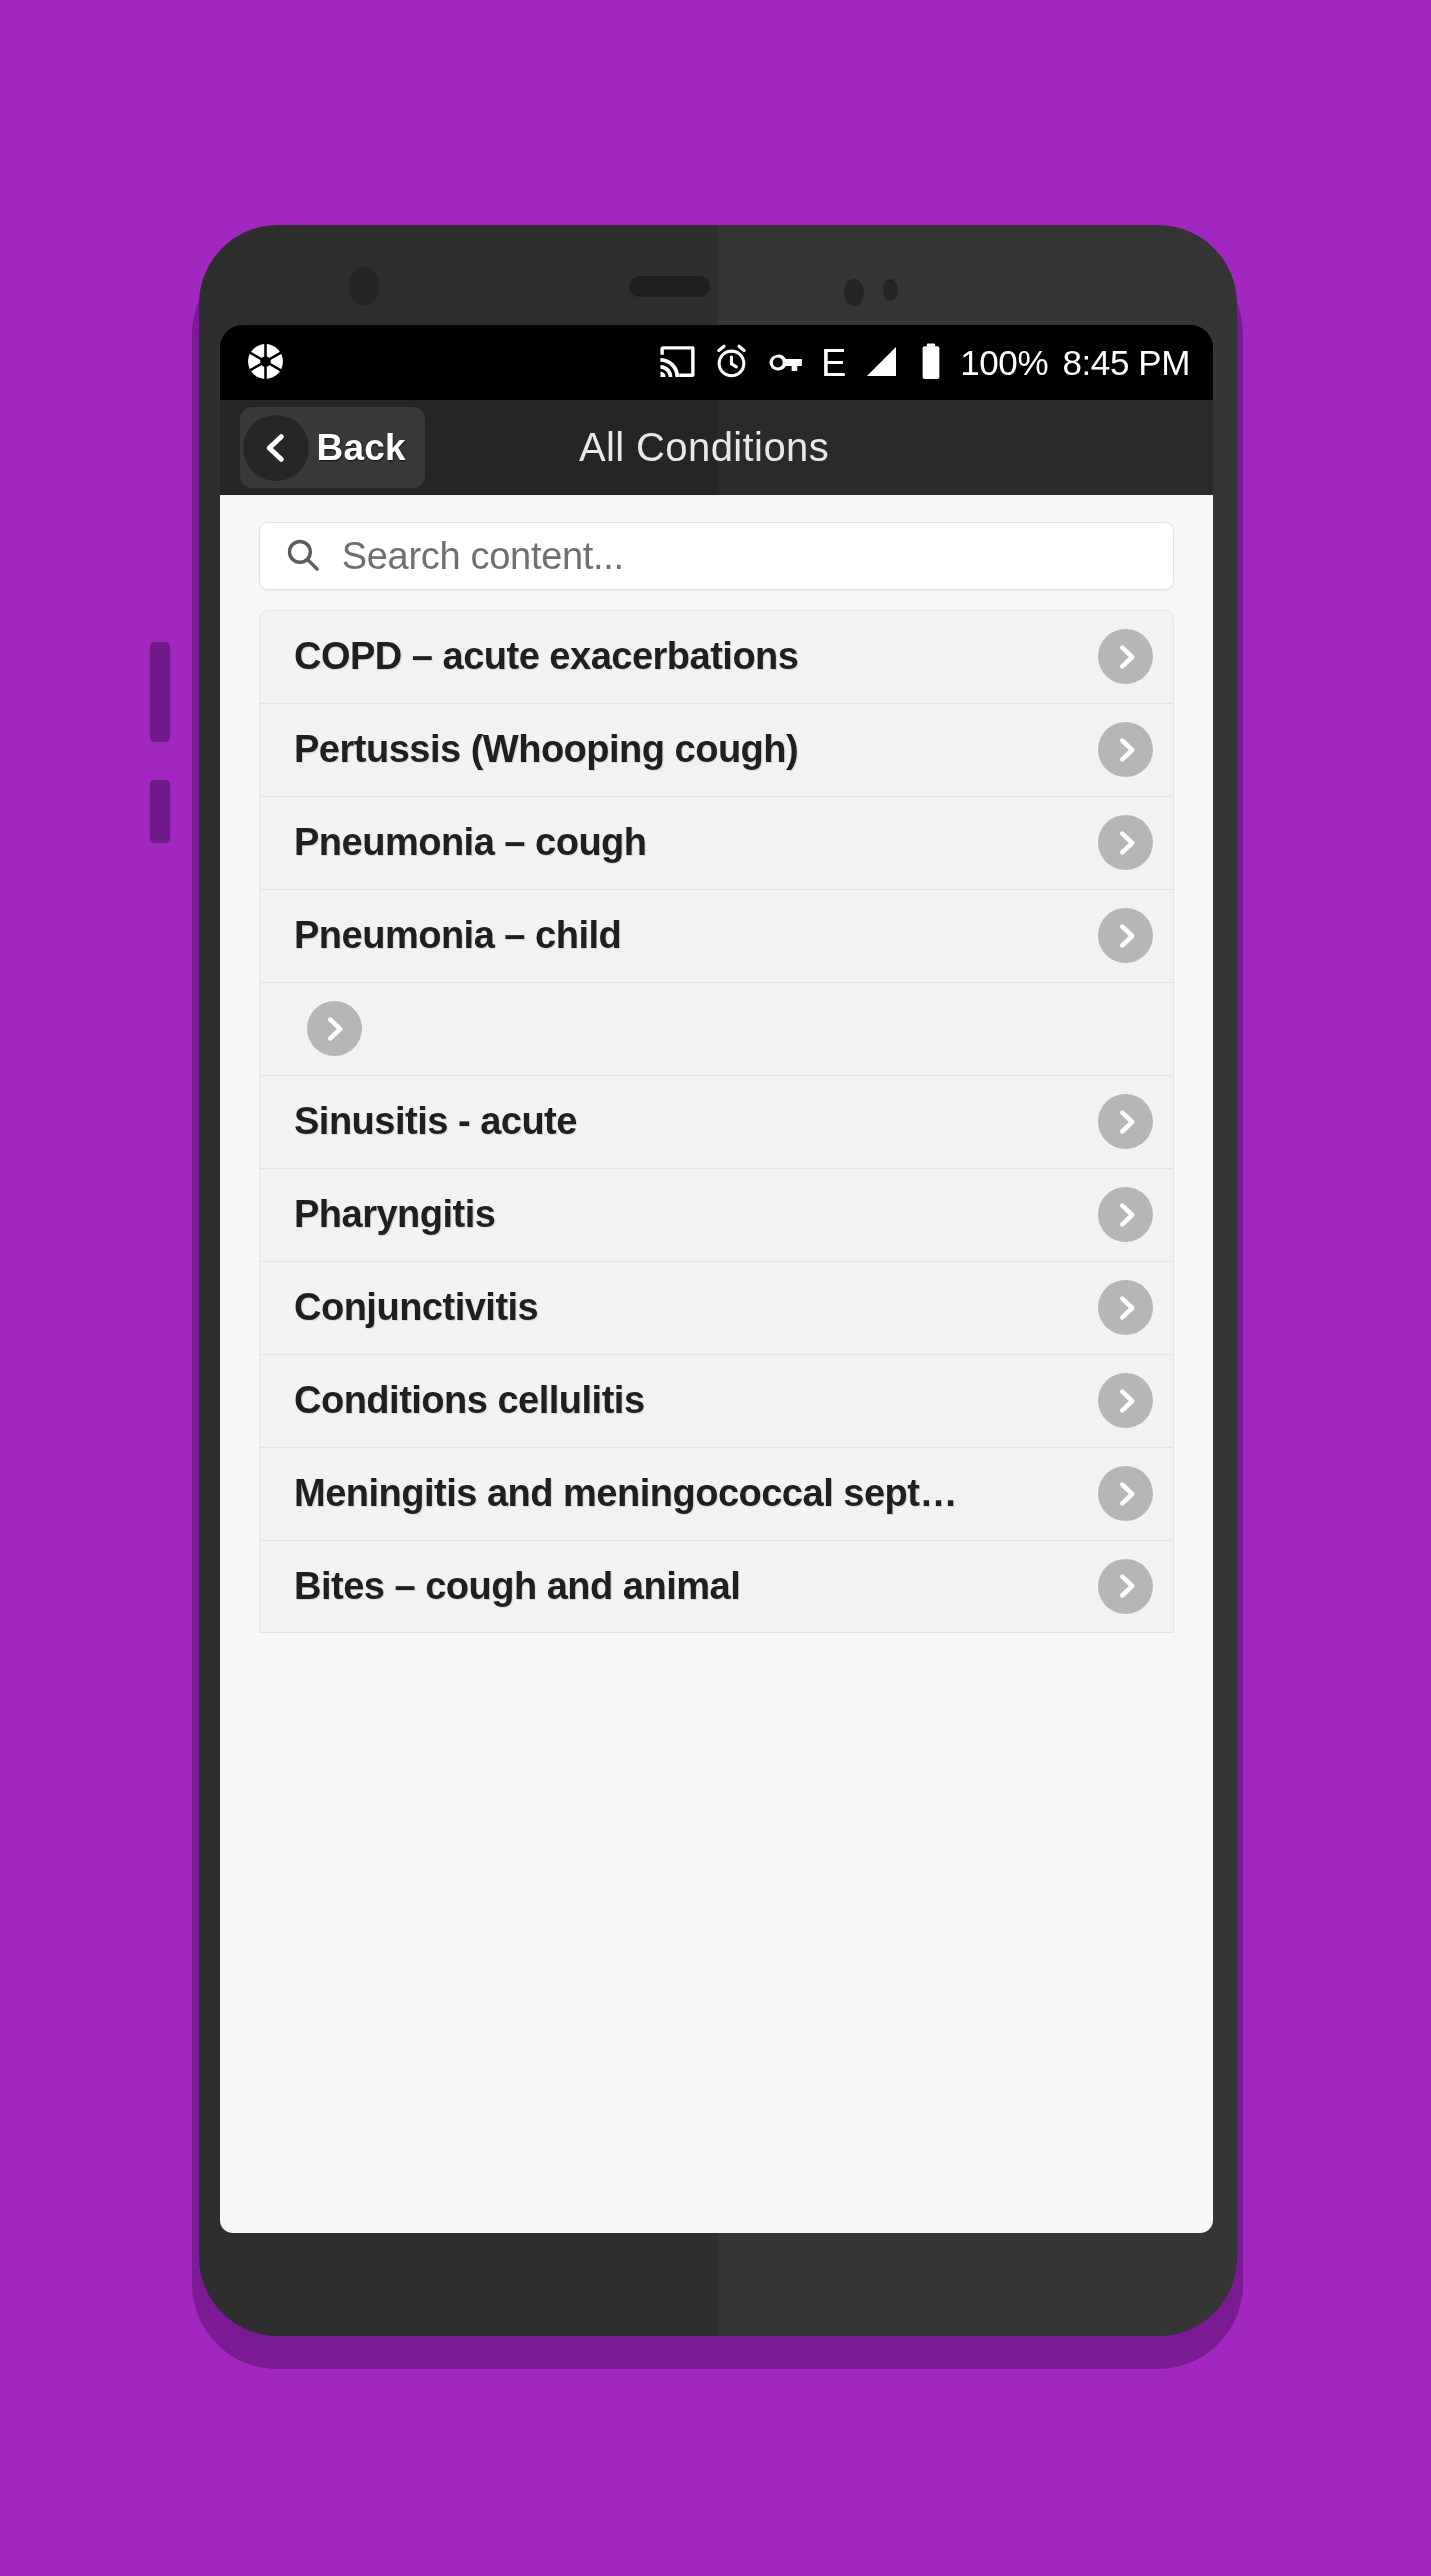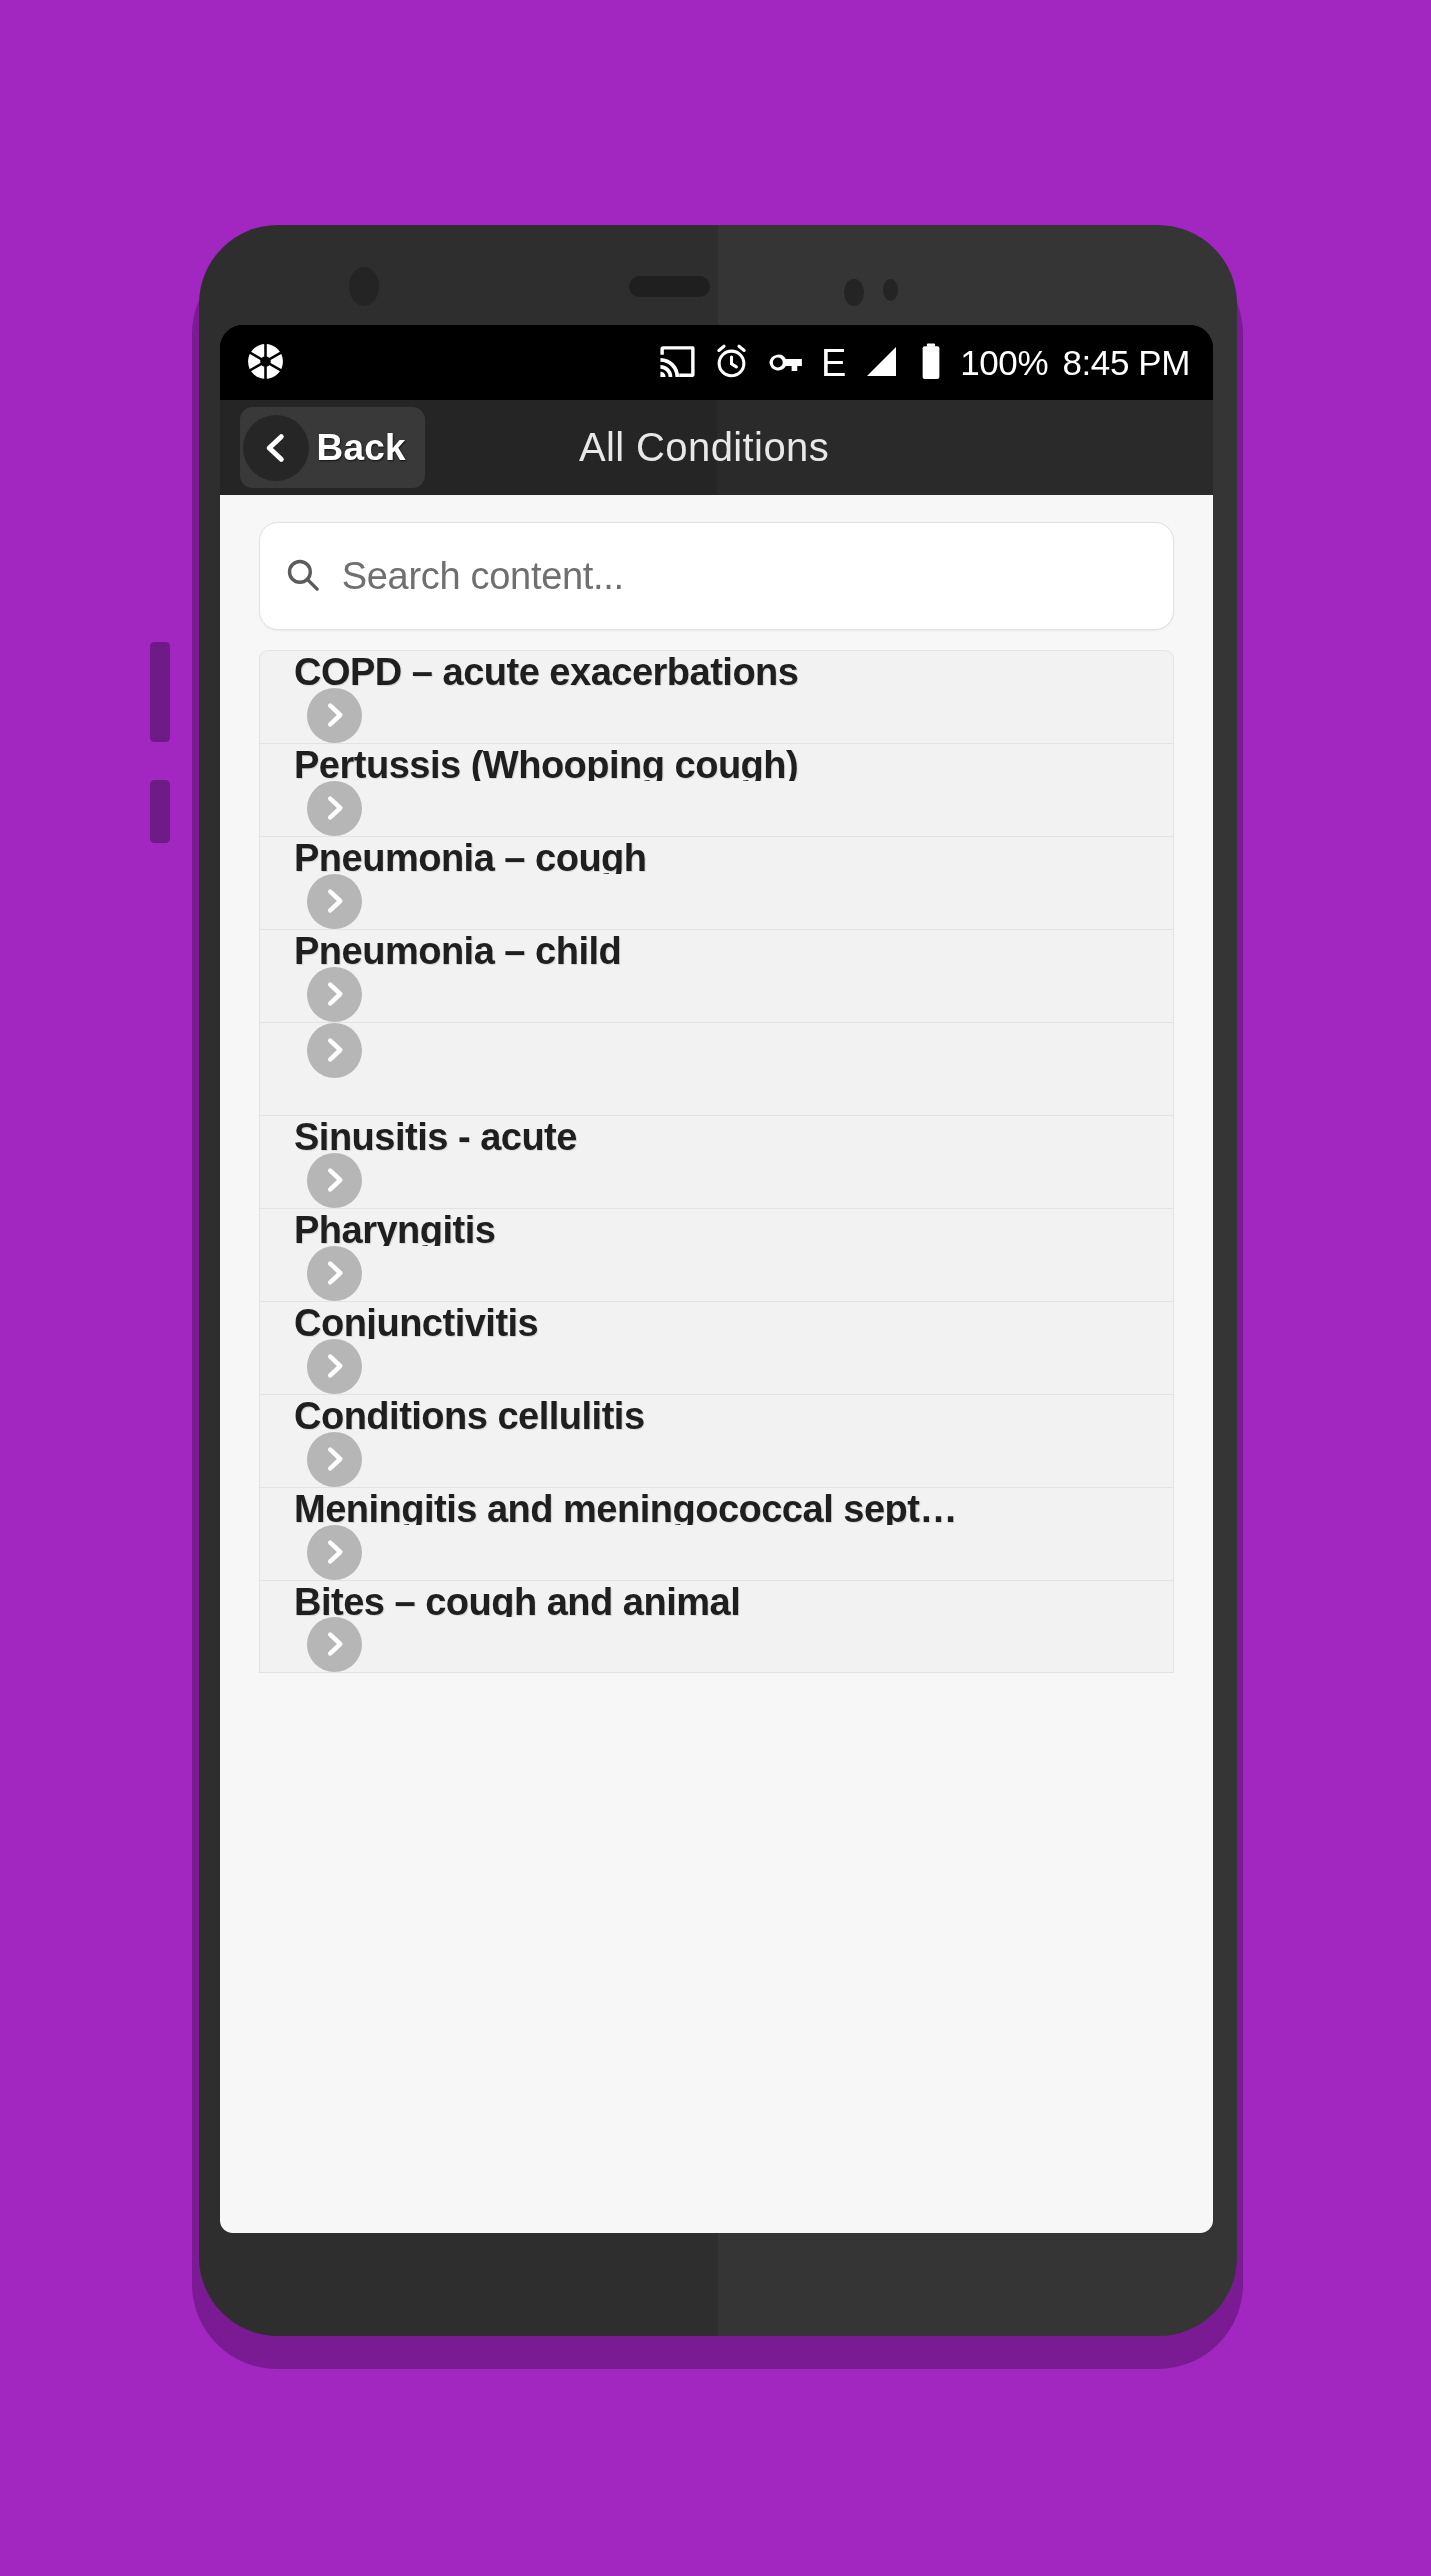--- a/index.html
+++ b/index.html
@@ -193,22 +193,22 @@
     background: #f7f7f7;
     height: 1738px;
     padding: 27px 39px 0 39px;
     position: relative;
   }
 
   
   .search-wrap {
     background: #fff;
     border: 1.8px solid #e2e2e2;
-    border-radius: 19px;
-    height: 108px;
+    border-radius: 9px;
+    height: 68px;
     display: flex;
     align-items: center;
     padding: 0 23px;
     box-shadow: 0 0.9px 1.8px rgba(0,0,0,0.05);
     margin-bottom: 19.7px;
   }
   .search-icon { flex: none; margin-right: 19.7px; }
   .search-input {
     border: none;
     outline: none;
@@ -223,24 +223,23 @@
 
   
   .list { position: relative; }
   .list-item {
     position: relative;
     background: #f2f2f2;
     border: 0.9px solid #e3e3e3;
     border-bottom: none;
     height: 93px;
     display: flex;
-    align-items: flex-start;
+    align-items: center;
     padding: 0 19.7px 0 34px;
     cursor: pointer;
-    flex-direction: column;
   }
   .list-item:first-child {
     border-radius: 9px 9px 0 0;
   }
   .list-item:last-child {
     border-bottom: 0.9px solid #e3e3e3;
   }
   .li-label {
     flex: 1;
     font-size: 38px;

